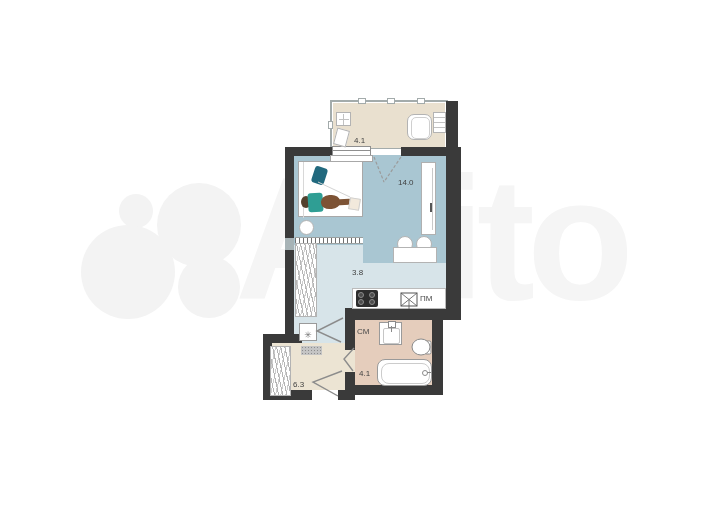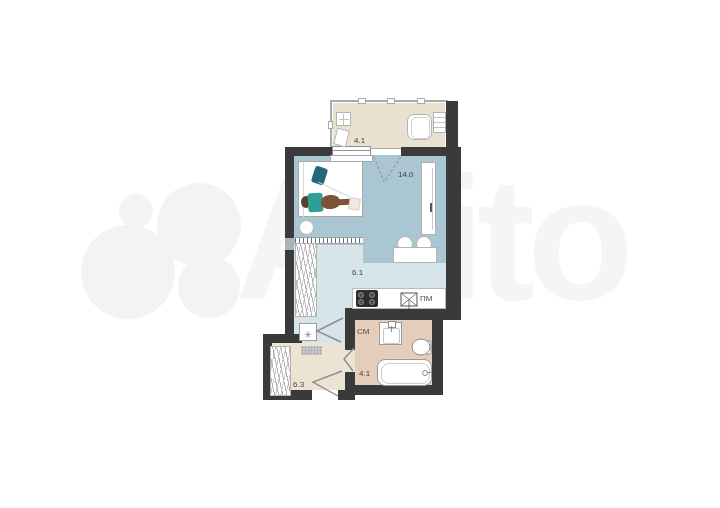--- a/index.html
+++ b/index.html
@@ -155,18 +155,18 @@
 
       <g>
         <rect x="425" y="341" width="6" height="13" rx="1.5" fill="#ffffff" stroke="#8a8a8a" stroke-width="1"></rect>
         <ellipse cx="421" cy="347" rx="9" ry="8" fill="#ffffff" stroke="#8a8a8a" stroke-width="1"></ellipse>
       </g>
 
       <path d="M318 182 L350 197" stroke="#d3d3d3" stroke-width="1" fill="none"></path>
     </svg>
 
     <span class="roomlabel" style="left:354px;top:136px;">4.1</span>
-    <span class="roomlabel" style="left:398px;top:170px;">14.0</span>
-    <span class="roomlabel" style="left:352px;top:268px;">6.1</span>
+    <span class="roomlabel" style="left:398px;top:178px;">14.0</span>
+    <span class="roomlabel" style="left:352px;top:268px;">3.8</span>
     <span class="roomlabel" style="left:293px;top:380px;">6.3</span>
     <span class="roomlabel" style="left:359px;top:369px;">4.1</span>
   </div>
 </div>
 
 </body></html>

